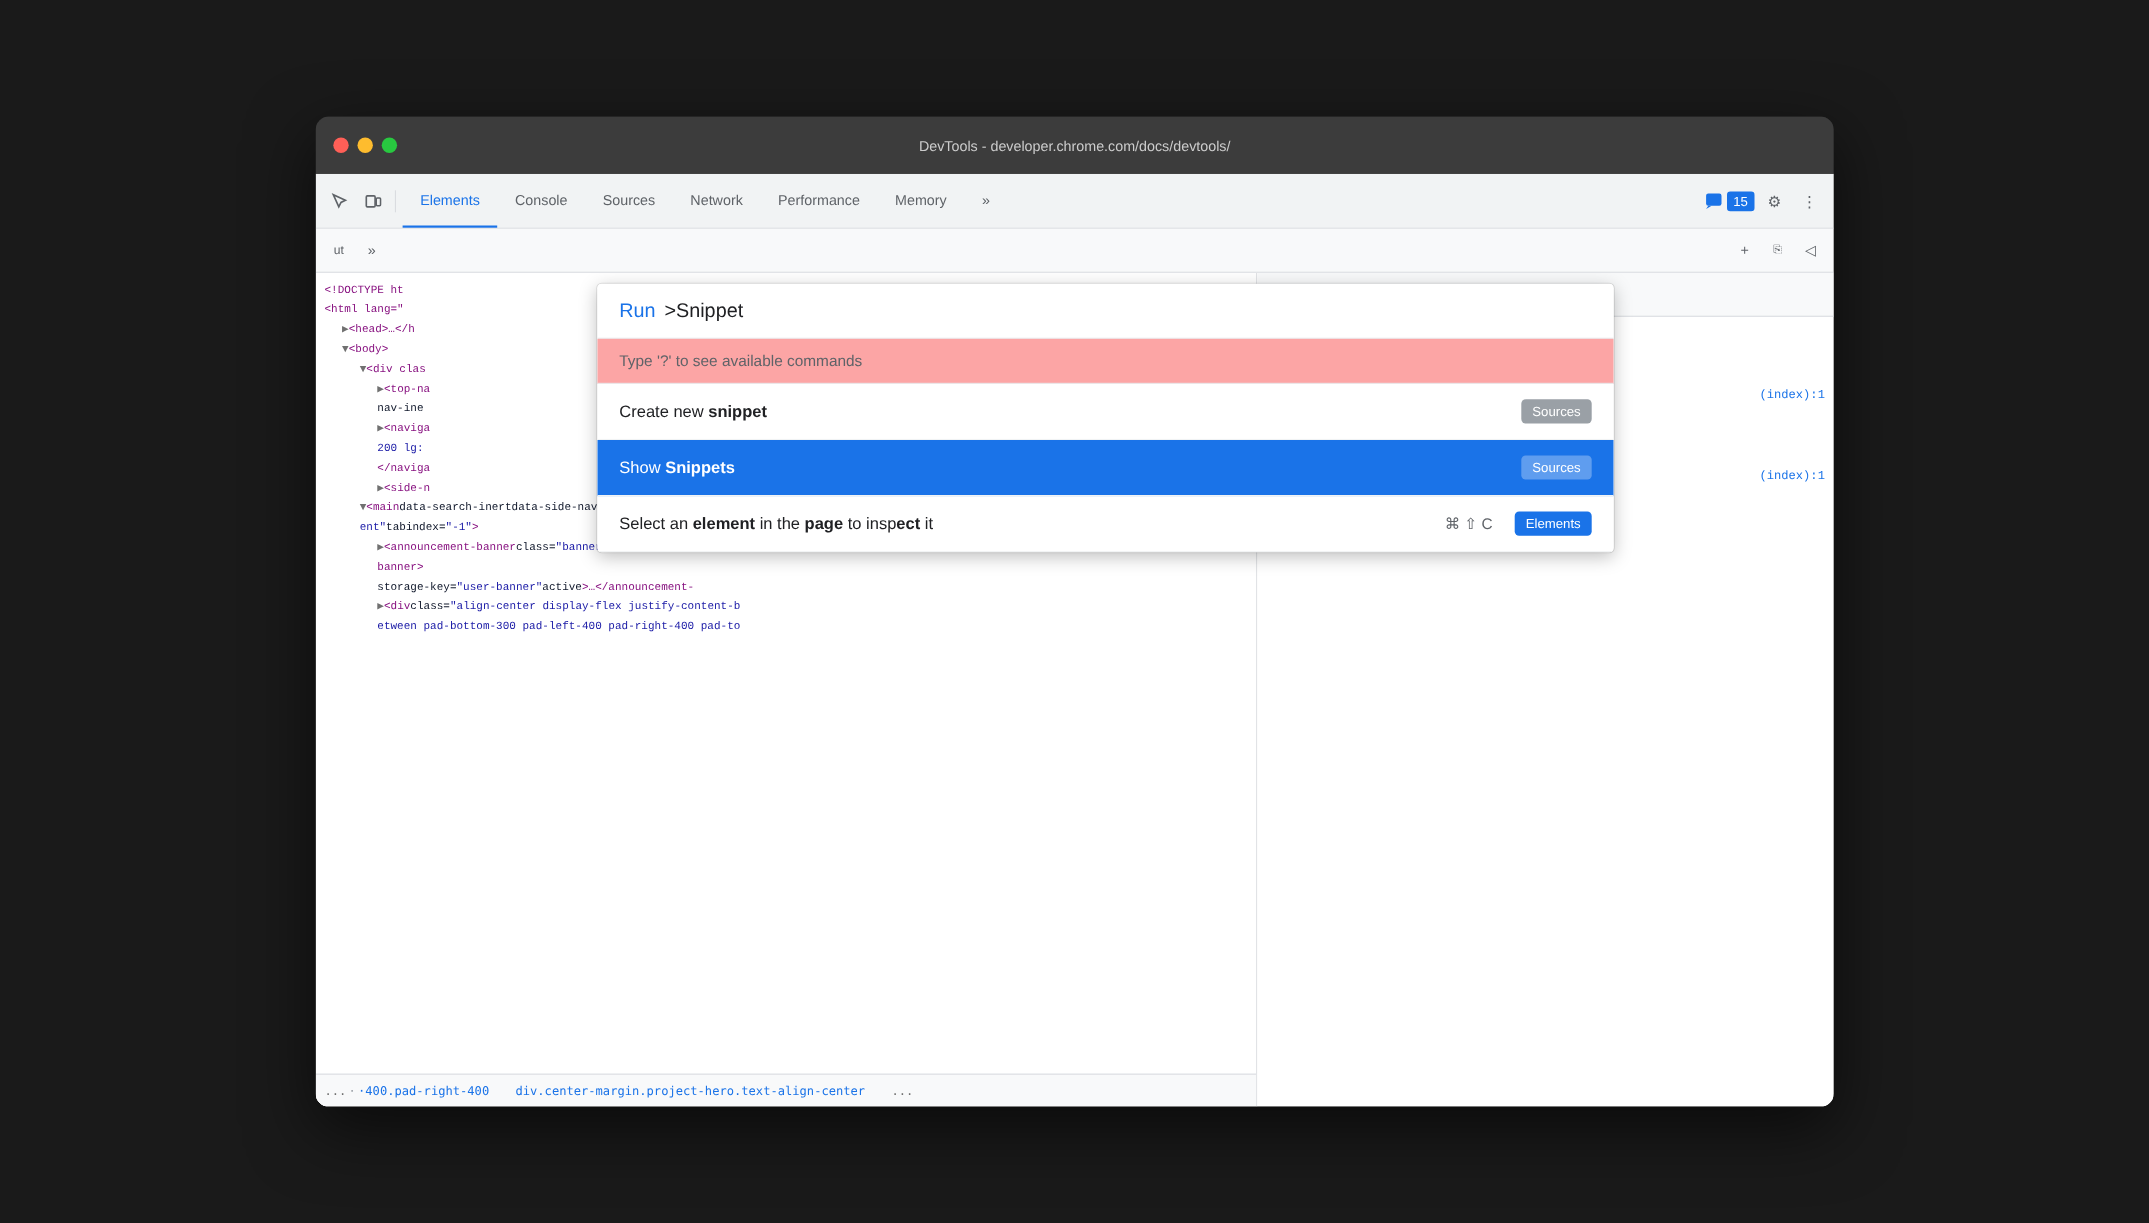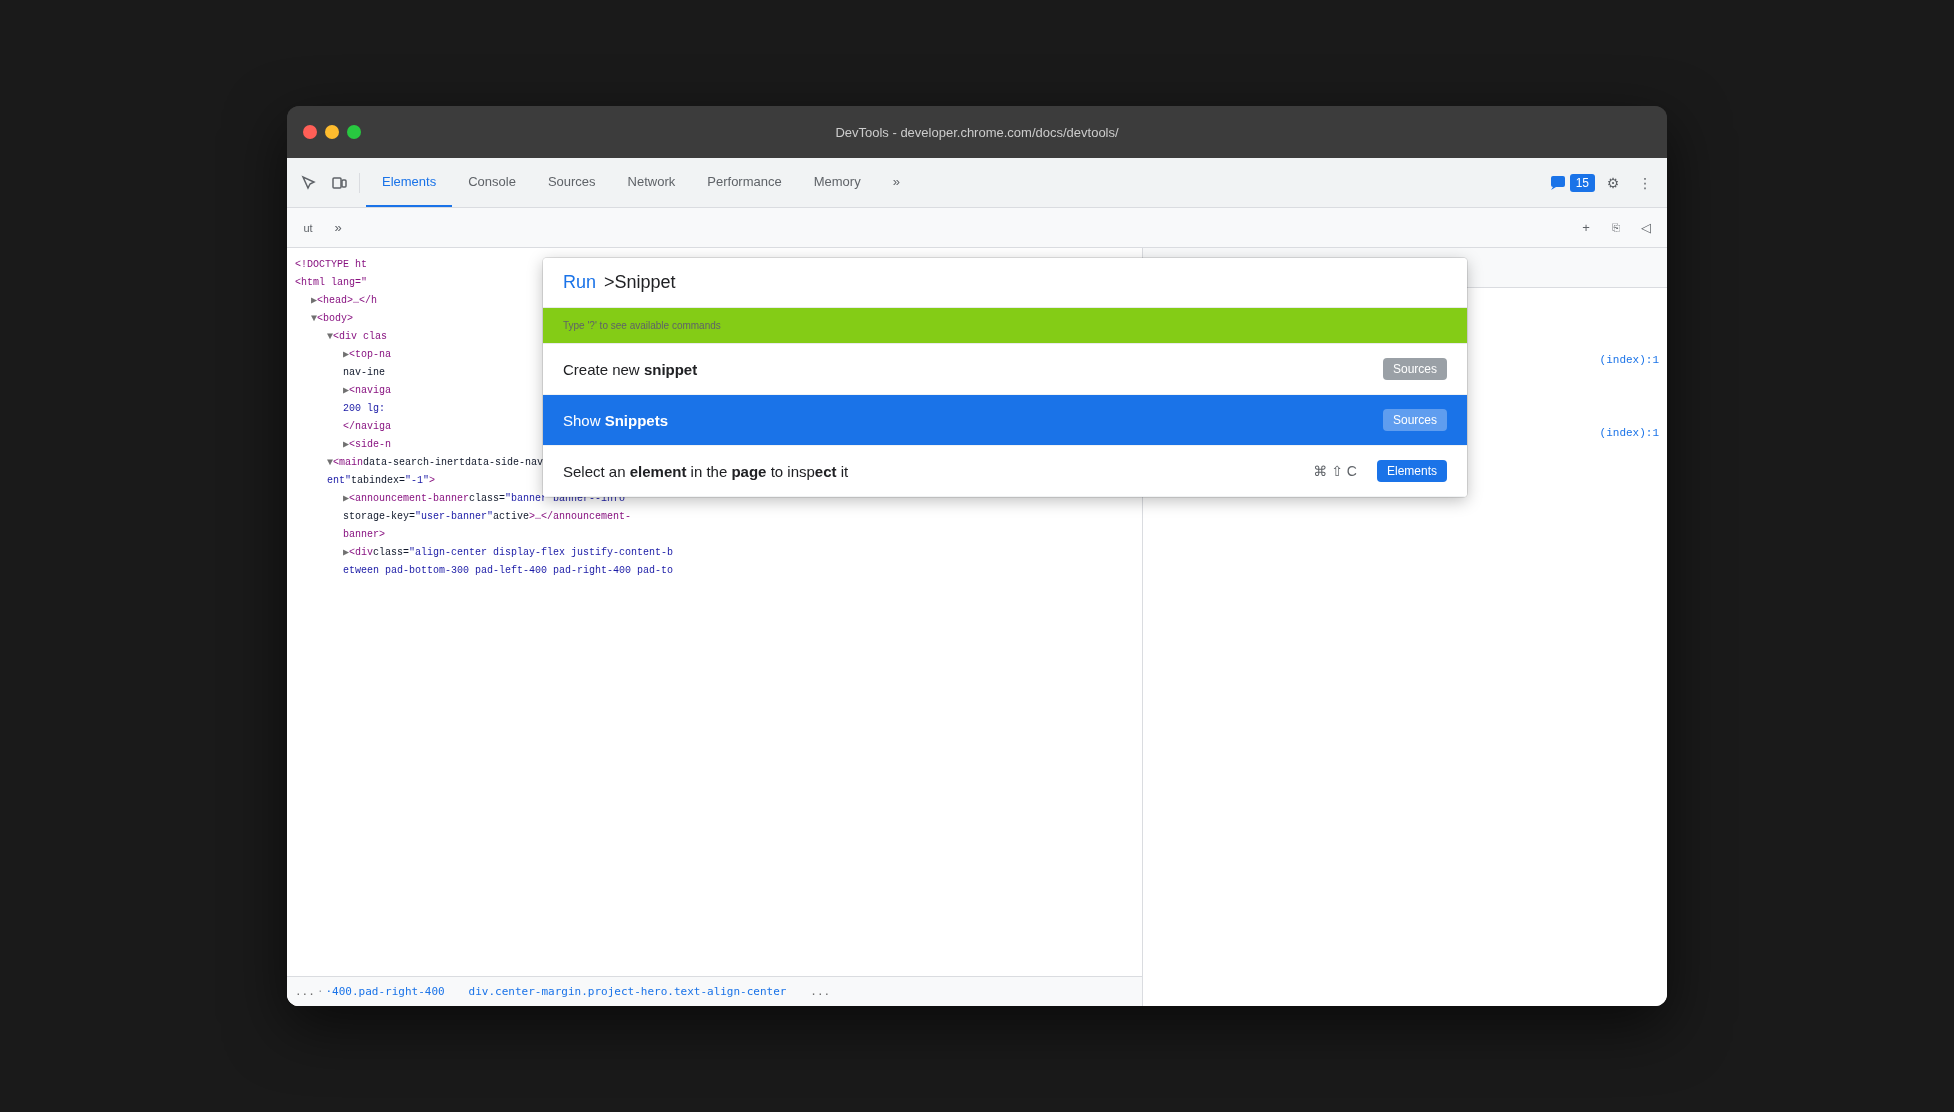--- a/index.html
+++ b/index.html
@@ -315,23 +315,23 @@
 
     .cmd-input-text {
       font-size: 18px;
       color: #202124;
       font-family: -apple-system, BlinkMacSystemFont, sans-serif;
       font-weight: 400;
     }
 
     .cmd-hint-row {
       padding: 12px 20px;
-      background: #84cc16;
+      background: #fca5a5;
       border-bottom: 1px solid #e8eaed;
-      font-size: 10px;
+      font-size: 14px;
       color: #5f6368;
     }
 
     .cmd-results {
       background: #ffffff;
     }
 
     .cmd-result-item {
       display: flex;
       align-items: center;
@@ -530,27 +530,27 @@
             <span class="attr-value">"-1"</span>
             <span class="tag">&gt;</span>
           </div>
           <div class="html-line indent-3">
             <span class="arrow">▶ </span>
             <span class="tag">&lt;announcement-banner </span>
             <span class="attr-name">class=</span>
             <span class="attr-value">"banner banner--info"</span>
           </div>
           <div class="html-line indent-3">
+            <span class="tag">banner&gt;</span>
+          </div>
+          <div class="html-line indent-3">
             <span class="attr-name">storage-key=</span>
             <span class="attr-value">"user-banner" </span>
             <span class="attr-name">active</span>
             <span class="tag">&gt;…&lt;/announcement-</span>
-          </div>
-          <div class="html-line indent-3">
-            <span class="tag">banner&gt;</span>
           </div>
           <div class="html-line indent-3">
             <span class="arrow">▶ </span>
             <span class="tag">&lt;div </span>
             <span class="attr-name">class=</span>
             <span class="attr-value">"align-center display-flex justify-content-b</span>
           </div>
           <div class="html-line indent-3">
             <span class="attr-value">etween pad-bottom-300 pad-left-400 pad-right-400 pad-to</span>
           </div>

